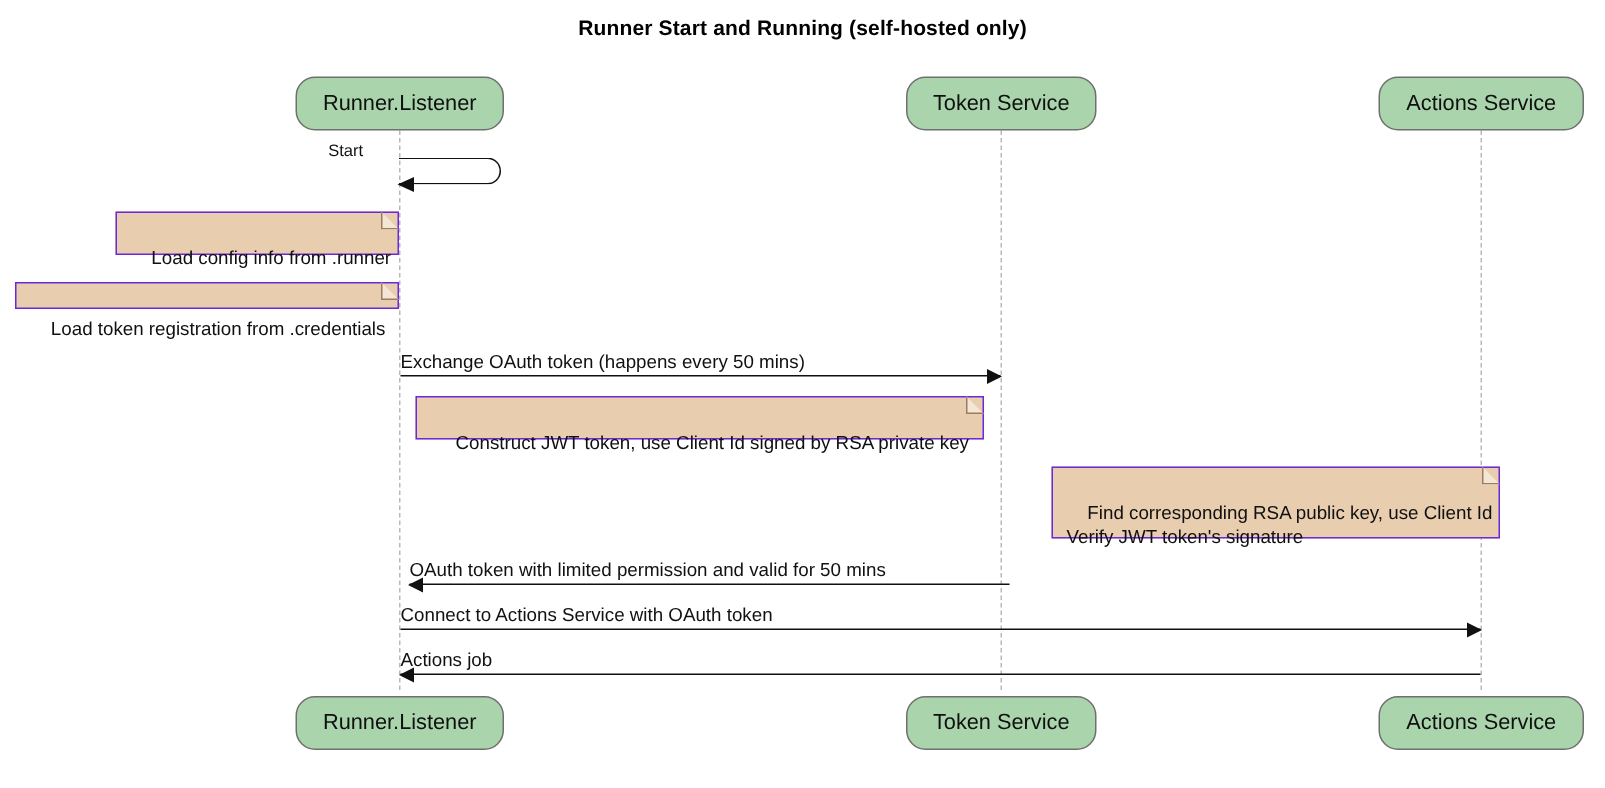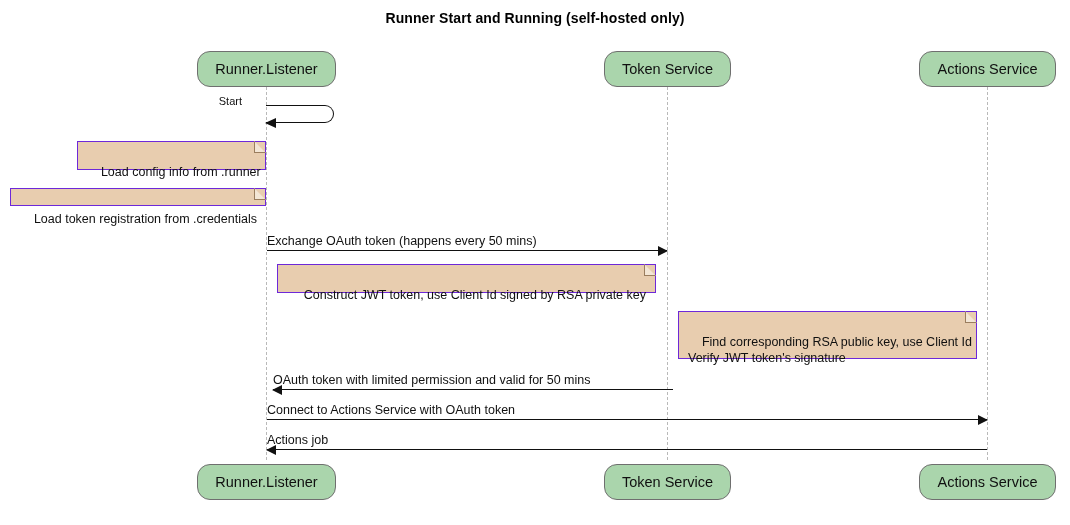--- a/index.html
+++ b/index.html
@@ -117,21 +117,21 @@
     <div class="line"></div>
     <div class="head"></div>
     <div class="label">Exchange OAuth token (happens every 50 mins)</div>
   </div>
 
   <div class="note" style="left:277px;top:264px;width:379px;height:29px;text-align:right;">
     <span>Construct JWT token, use Client Id signed by RSA private key</span>
     <span class="fold"></span>
   </div>
 
-  <div class="note" style="left:678px;top:311px;width:299px;height:48px;">
+  <div class="note" style="left:701px;top:311px;width:299px;height:48px;">
     <span>Find corresponding RSA public key, use Client Id
 Verify JWT token's signature</span>
     <span class="fold"></span>
   </div>
 
   <div class="msg left" style="left:273px;top:389px;width:400px;">
     <div class="line"></div>
     <div class="head"></div>
     <div class="label">OAuth token with limited permission and valid for 50 mins</div>
   </div>

